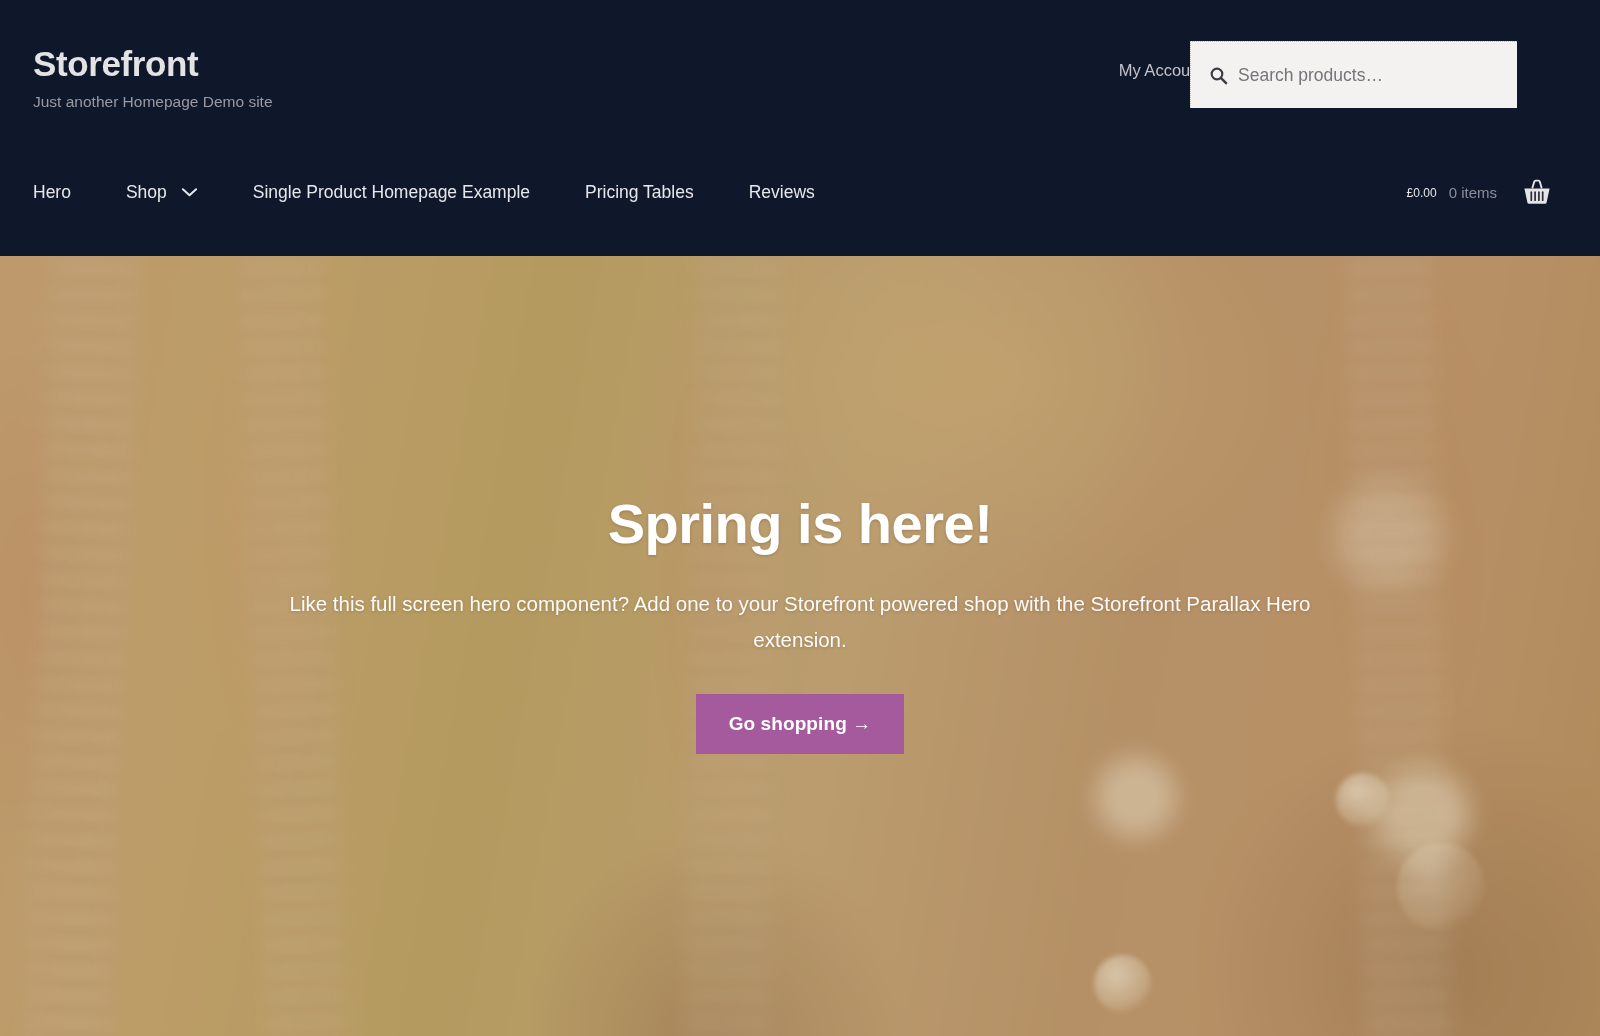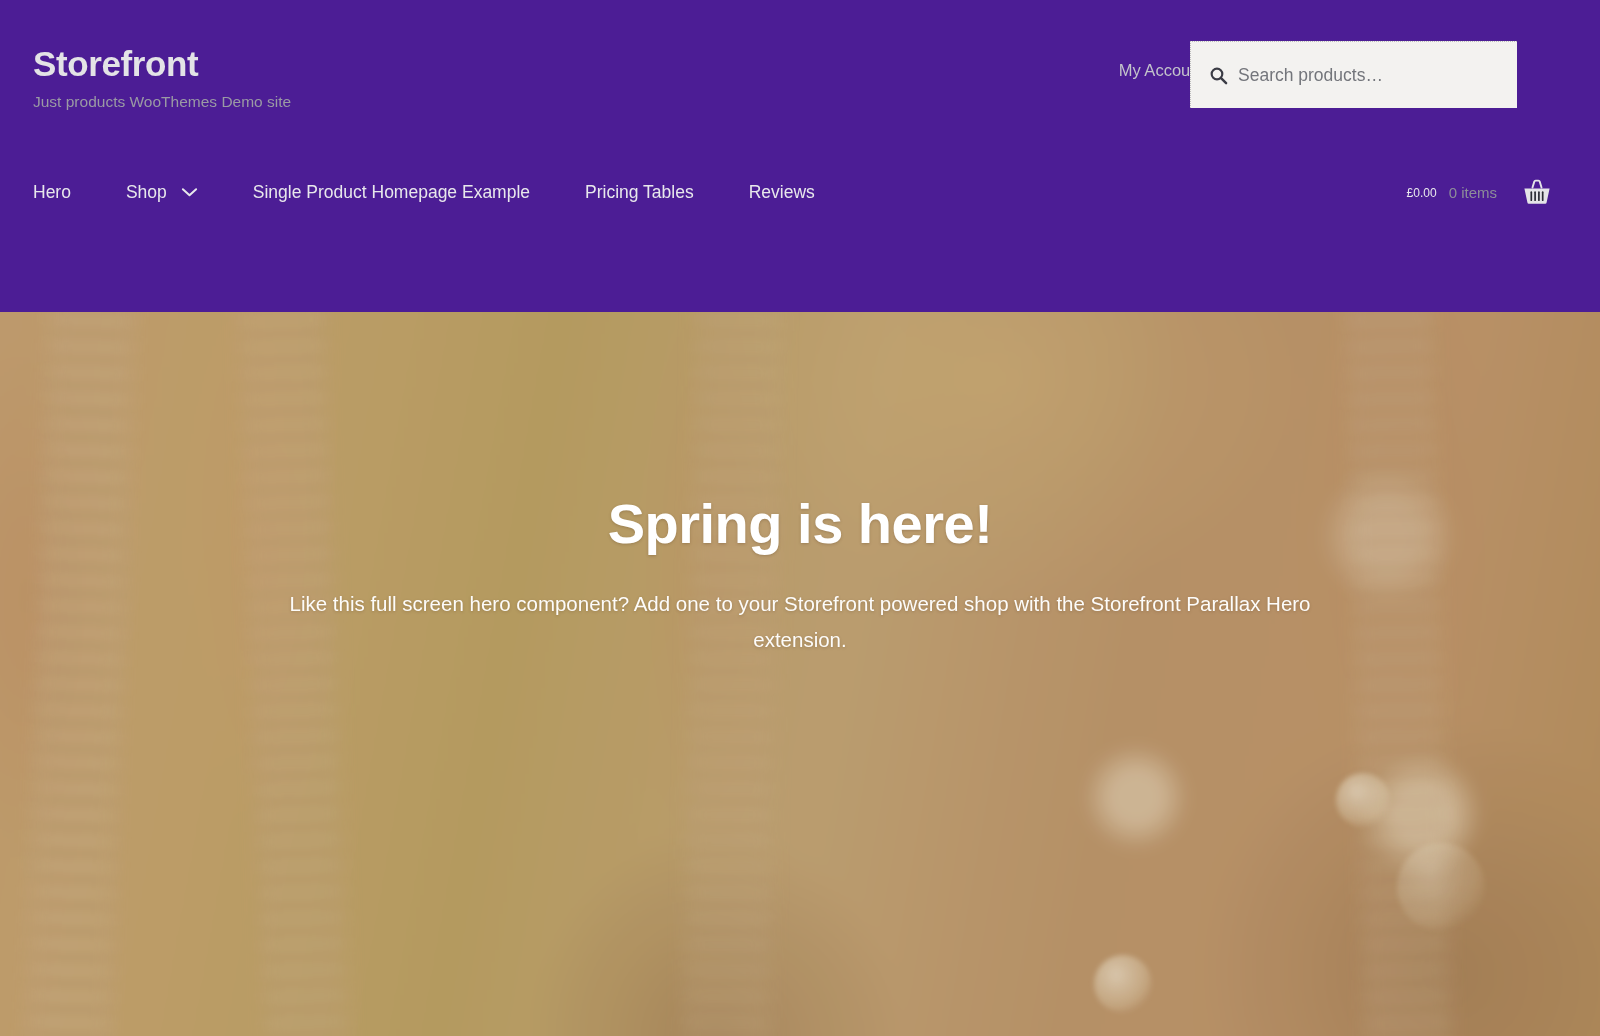--- a/index.html
+++ b/index.html
@@ -9,22 +9,22 @@
     overflow:hidden;
     font-family:"Liberation Sans", sans-serif;
     background:#2b2c35;
   }
 
   .page { position:relative; width:1600px; height:1036px; overflow:hidden; }
 
   
   .site-header {
     position:relative;
-    height:312px;
-    background:#4c1d95;
+    height:256px;
+    background:#0f172a;
     z-index:5;
   }
 
   .header-top {
     position:relative;
     height:140px;
   }
 
   .brand { position:absolute; left:33px; top:45px; }
   .site-title {
@@ -231,21 +231,21 @@
 <body>
 
 <div class="page">
 
   <header class="site-header">
 
     <div class="header-top">
 
       <div class="brand">
         <div class="site-title">Storefront</div>
-        <div class="site-tagline">Just products WooThemes Demo site</div>
+        <div class="site-tagline">Just another Homepage Demo site</div>
       </div>
 
       <a class="my-account" href="#">My Account</a>
 
       <form class="search-form">
         <span class="search-icon">
           <svg width="19" height="19" viewBox="0 0 20 20" aria-hidden="true">
             <circle cx="8.4" cy="8.4" r="5.6" fill="none" stroke="#3b3c45" stroke-width="2.3"></circle>
             <line x1="12.7" y1="12.7" x2="18" y2="18" stroke="#3b3c45" stroke-width="2.6" stroke-linecap="round"></line>
           </svg>
@@ -315,17 +315,18 @@
     <div class="hero-strand s4"></div>
 
     <div class="hero-bokeh b1"></div>
     <div class="hero-bokeh b2"></div>
     <div class="hero-bokeh b3"></div>
     <div class="hero-overlay"></div>
 
     <div class="hero-inner">
       <h1 class="hero-title">Spring is here!</h1>
       <p class="hero-text">Like this full screen hero component? Add one to your Storefront powered shop with the Storefront Parallax Hero extension.</p>
+      <a class="hero-button" href="#">Go shopping →</a>
     </div>
 
   </section>
 
 </div>
 
 </body></html>

